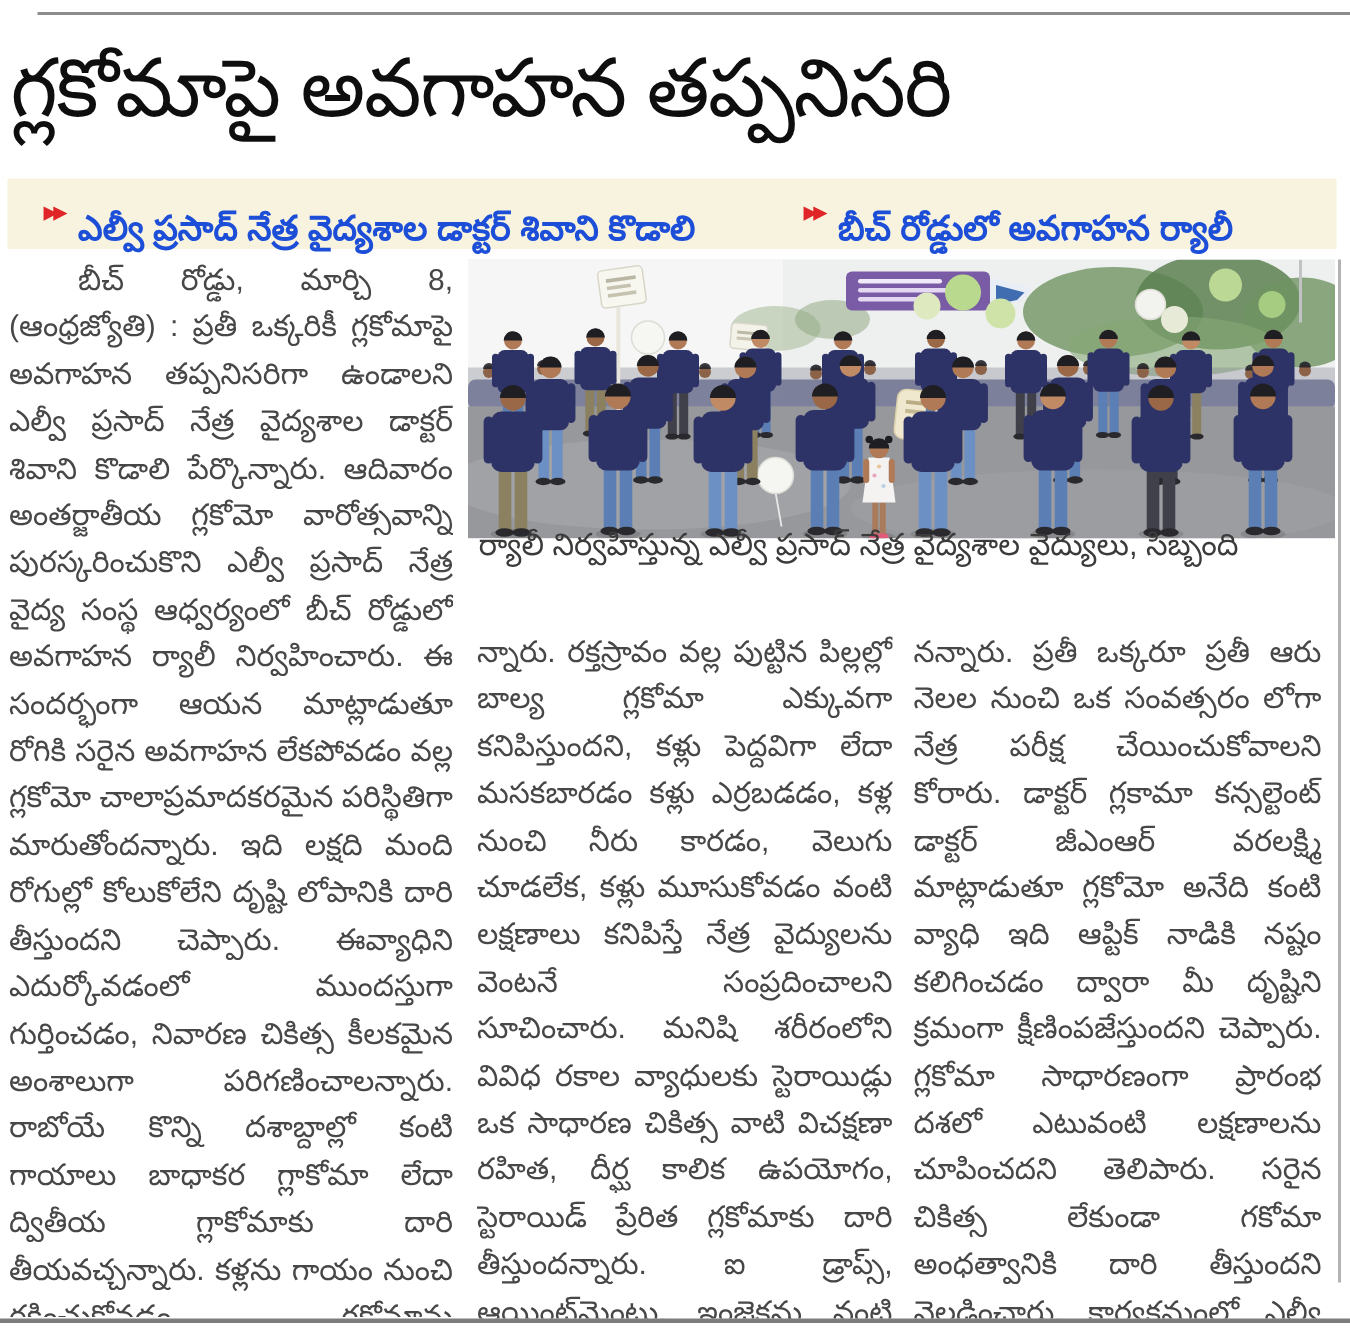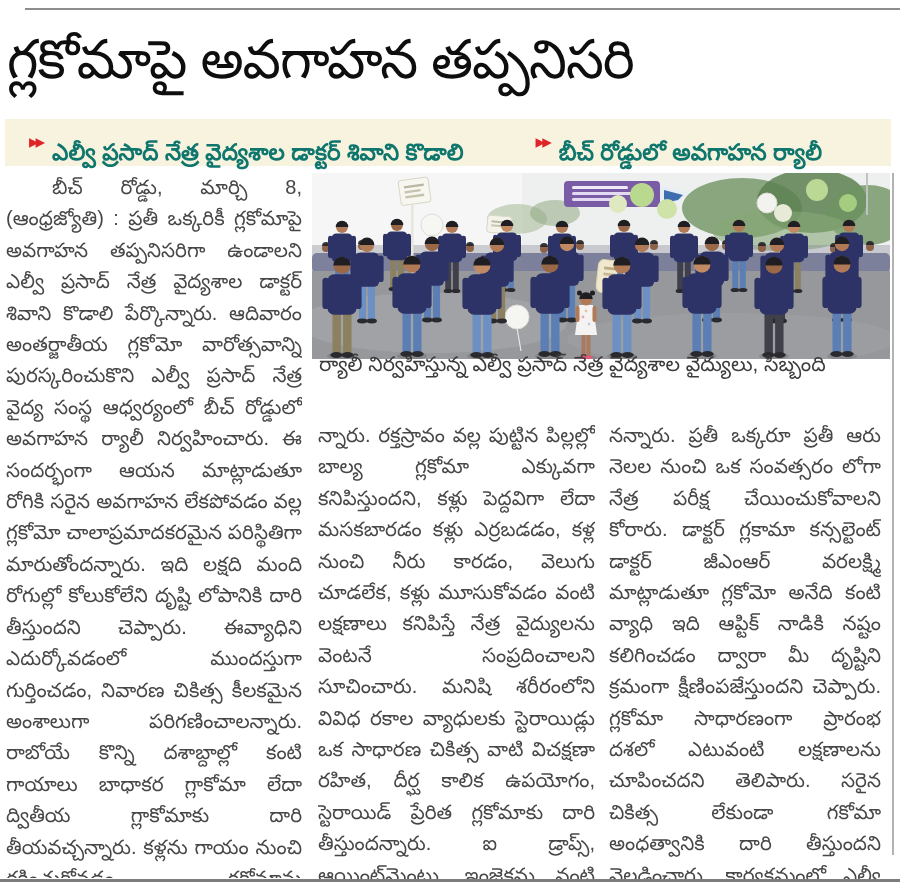--- a/index.html
+++ b/index.html
@@ -21,21 +21,21 @@
     position:absolute;top:119px;left:5px;width:886px;height:47px;
     background:#f7f3de;display:flex;align-items:center;
   }
   .subhead{display:flex;align-items:center;gap:10px;}
   .subhead-1{margin-left:24px;}
   .subhead-2{margin-left:72px;}
   .marker{
     color:#e02528;font-size:19px;font-weight:bold;letter-spacing:-3px;
     line-height:1;transform:translateY(-1px);
   }
-  .subhead-text{font-size:23px;font-weight:bold;color:#0f766e;margin-top:25px;}
+  .subhead-text{font-size:23px;font-weight:bold;color:#1d4ed8;margin-top:25px;}
 
   .body-col{
     position:absolute;font-size:20px;line-height:31.4px;color:#474747;
     text-align:justify;overflow:hidden;
   }
   .col-1{top:172px;left:6px;width:296px;height:706px;}
   .col-1 .para{text-indent:46px;margin:0;}
   .col-2{top:420px;left:318px;width:277px;height:459px;}
   .col-3{top:420px;left:609px;width:272px;height:459px;}
 

